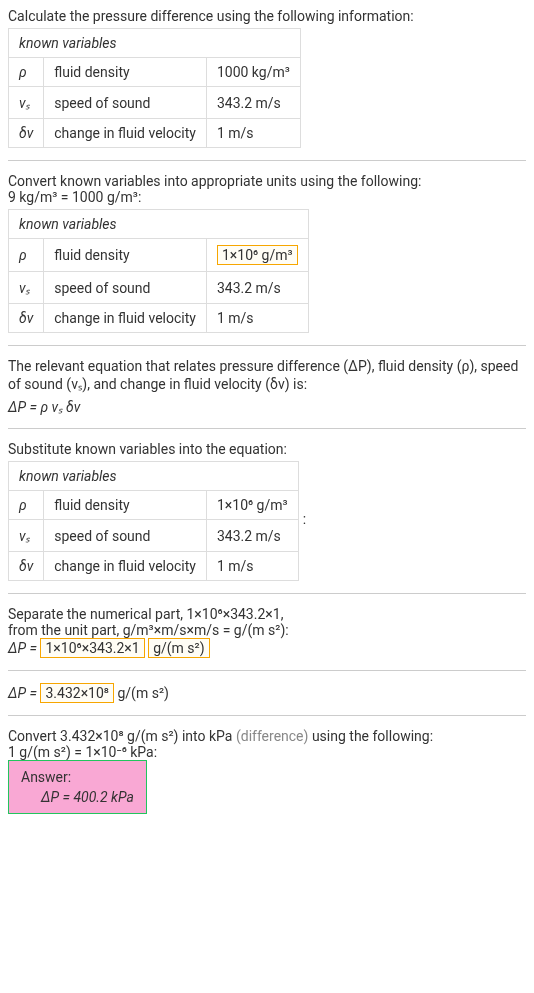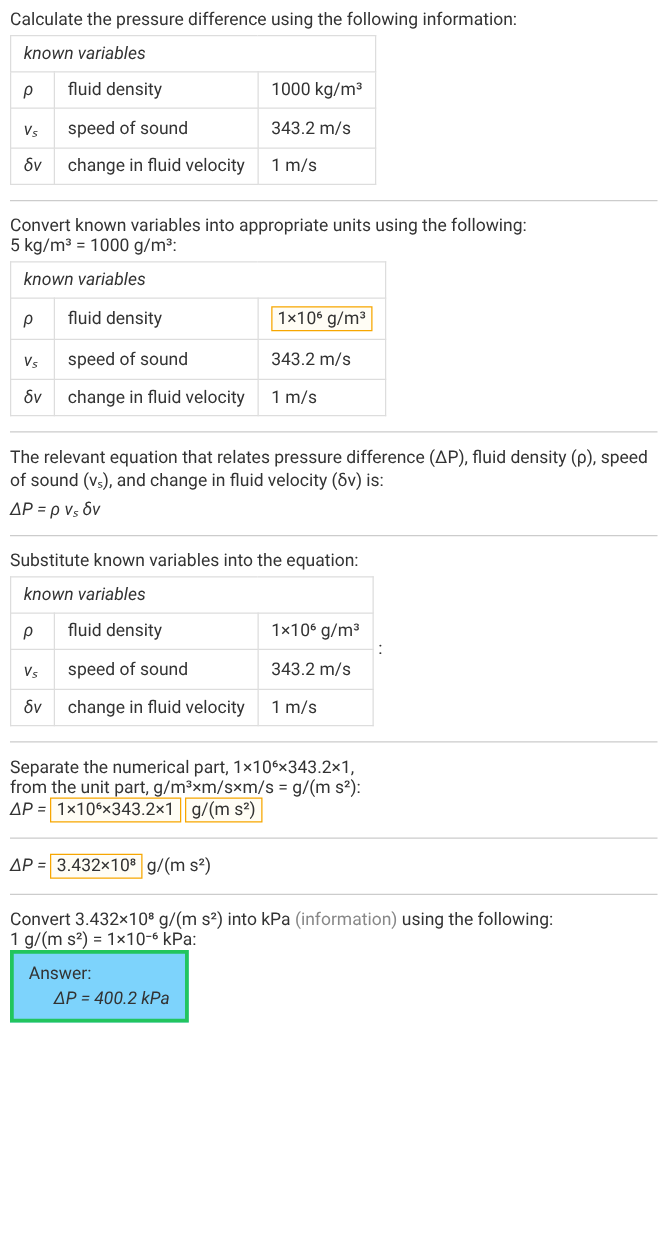--- a/index.html
+++ b/index.html
@@ -33,22 +33,22 @@
       font-weight: normal;
       font-style: italic;
     }
     .highlight {
       border: 1px solid #f7a600;
       background: #fffdf5;
       padding: 1px 4px;
       display: inline-block;
     }
     .answer-box {
-      border: 3px solid #22c55e;
-      background: #7dd3fc;
+      border: 1px solid #22c55e;
+      background: #f9a8d4;
       padding: 8px 12px;
       display: inline-block;
     }
     .answer-label {
       margin-bottom: 4px;
     }
     .answer-value {
       padding-left: 20px;
     }
     .equation {
@@ -95,21 +95,21 @@
       <td>1 m/s</td>
     </tr>
   </tbody>
     </table>
 </div>
 
 <hr>
 
 <div class="section">
   <div>Convert known variables into appropriate units using the following:</div>
-  <div>5 kg/m³ = 1000 g/m³:</div>
+  <div>9 kg/m³ = 1000 g/m³:</div>
   <table>
     <tbody>
         <tr>
           <th colspan="3">known variables</th>
         </tr>
     <tr>
       <td class="italic">ρ</td>
       <td>fluid density</td>
       <td><span class="highlight">1×10⁶ g/m³</span></td>
     </tr>
@@ -180,21 +180,21 @@
 <div class="section">
   <div>
     <span class="italic">ΔP = </span><span class="highlight">3.432×10⁸</span><span> g/(m s²)</span>
   </div>
 </div>
 
 <hr>
 
 <div class="section">
   <div>
-    <span>Convert 3.432×10⁸ g/(m s²) into kPa </span><span class="gray">(information)</span><span> using the following:</span>
+    <span>Convert 3.432×10⁸ g/(m s²) into kPa </span><span class="gray">(difference)</span><span> using the following:</span>
   </div>
   <div>1 g/(m s²) = 1×10⁻⁶ kPa:</div>
   <div class="answer-box">
     <div class="answer-label">Answer:</div>
     <div class="answer-value">
       <span class="italic">ΔP = 400.2 kPa</span>
     </div>
   </div>
 </div>
 

